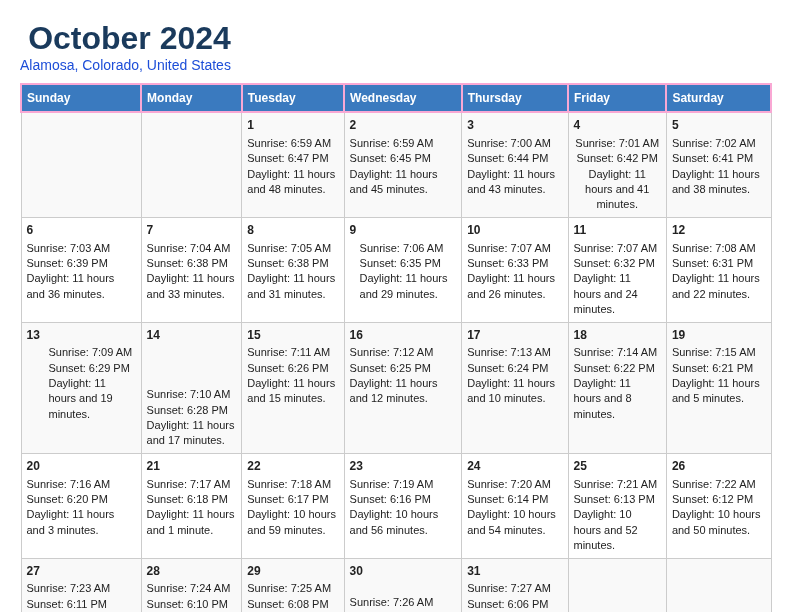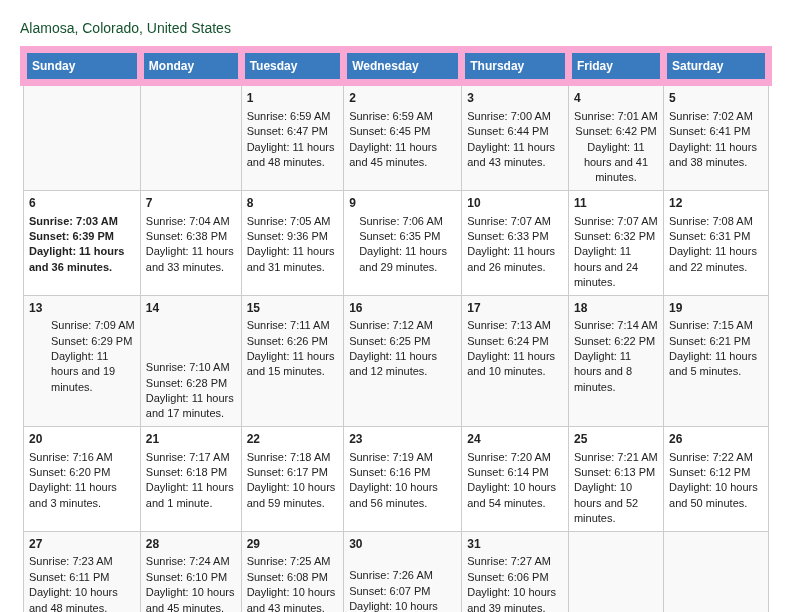--- a/index.html
+++ b/index.html
@@ -23,35 +23,35 @@
     .title-area {
       text-align: right;
     }
     .main-title {
       font-size: 32px;
       font-weight: bold;
       color: #1a3a5c;
     }
     .subtitle {
       font-size: 14px;
-      color: #14532d;
+      color: #1d4ed8;
     }
     table {
       width: 100%;
       border-collapse: collapse;
       font-size: 11px;
     }
     thead tr th {
       background-color: #3a7abf;
       color: #fff;
       padding: 6px 5px;
       text-align: left;
       font-size: 12px;
       font-weight: bold;
-      border: 7px solid #f9a8d4;
+      border: 2px solid #f9a8d4;
     }
     tbody tr td {
       border: 1px solid #ccc;
       padding: 4px 5px;
       vertical-align: top;
       background: #fff;
       color: #222;
       line-height: 1.4;
     }
     tbody tr:nth-child(odd) td {
@@ -66,20 +66,21 @@
     .day-info {
       font-size: 11px;
       color: #222;
     }
   </style>
 </head>
 <body>
 
 <div class="header">
   <div class="title-area">
+    <div class="main-title">October 2024</div>
     <div class="subtitle">Alamosa, Colorado, United States</div>
   </div>
 </div>
 
 <table>
   <thead>
     <tr>
       <th>Sunday</th>
       <th>Monday</th>
       <th>Tuesday</th>
@@ -120,34 +121,34 @@
         <td>
           <span class="day-number">5</span>
           <div class="day-info" style="white-space: pre-line;">Sunrise: 7:02 AM
 Sunset: 6:41 PM
 Daylight: 11 hours and 38 minutes.</div>
         </td>
       </tr>
       <tr>
         <td>
           <span class="day-number">6</span>
-          <div class="day-info" style="white-space: pre-line; font-weight: bold;">Sunrise: 7:03 AM
+          <div class="day-info" style="white-space: pre-line;">Sunrise: 7:03 AM
 Sunset: 6:39 PM
 Daylight: 11 hours and 36 minutes.</div>
         </td>
         <td>
           <span class="day-number">7</span>
           <div class="day-info" style="white-space: pre-line;">Sunrise: 7:04 AM
 Sunset: 6:38 PM
 Daylight: 11 hours and 33 minutes.</div>
         </td>
         <td>
           <span class="day-number">8</span>
           <div class="day-info" style="white-space: pre-line;">Sunrise: 7:05 AM
-Sunset: 9:36 PM
+Sunset: 6:38 PM
 Daylight: 11 hours and 31 minutes.</div>
         </td>
         <td>
           <span class="day-number">9</span>
           <div class="day-info" style="white-space: pre-line; margin-left: 10px;">Sunrise: 7:06 AM
 Sunset: 6:35 PM
 Daylight: 11 hours and 29 minutes.</div>
         </td>
         <td>
           <span class="day-number">10</span>

